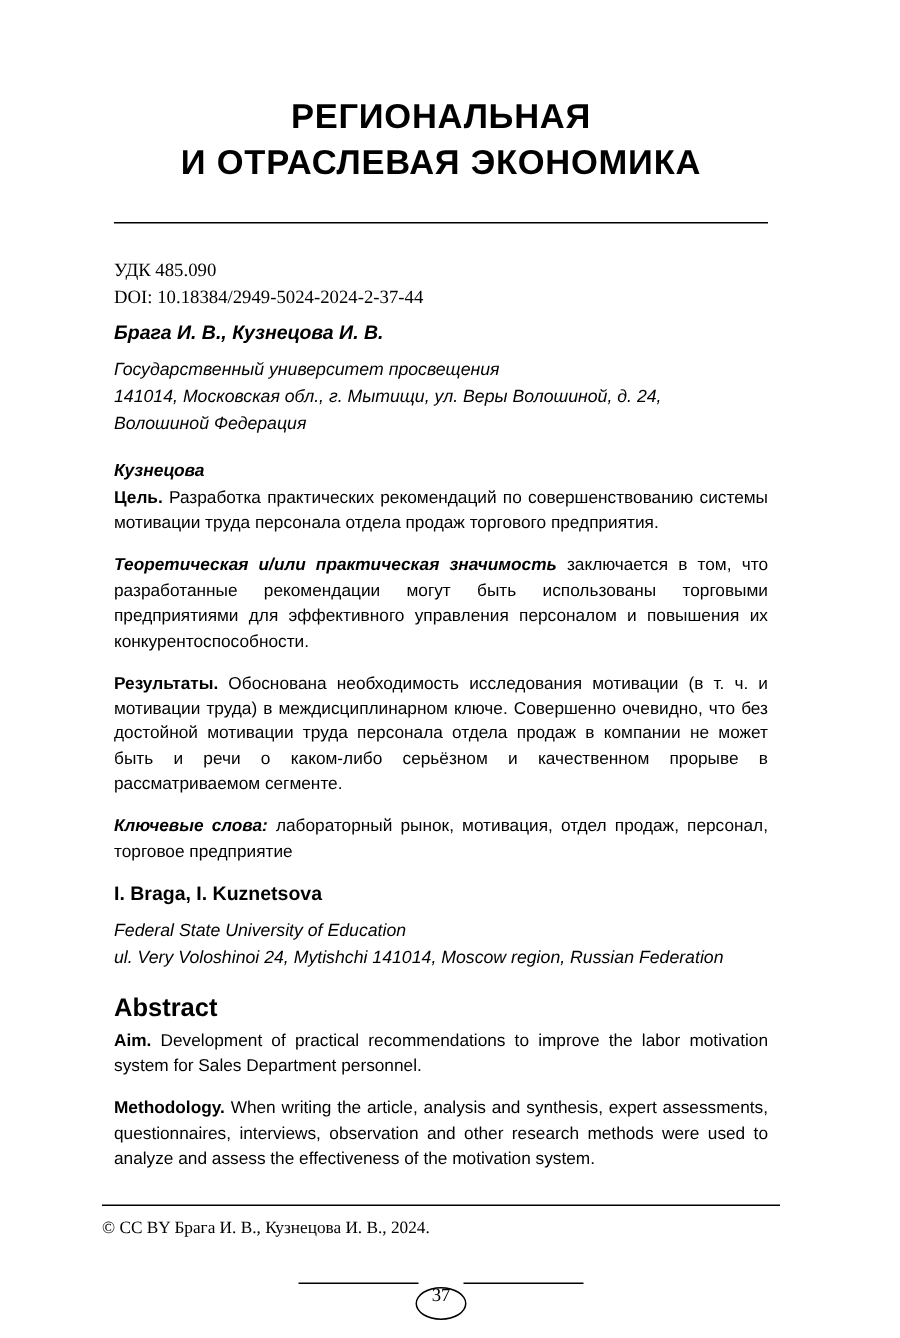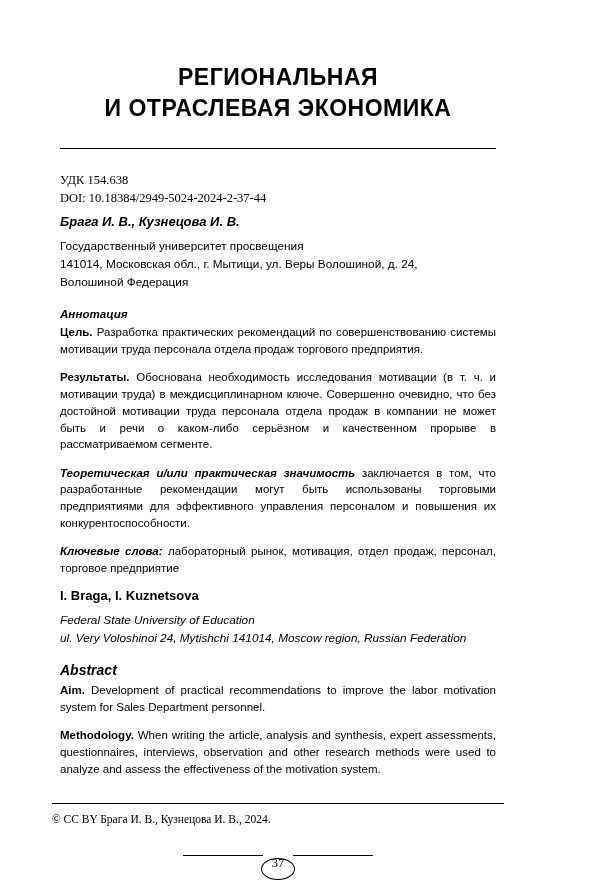--- a/index.html
+++ b/index.html
@@ -14,20 +14,21 @@
     color: #000000;
     position: relative;
     overflow: hidden;
   }
   .page {
     width: 556px;
     height: 892px;
     box-sizing: border-box;
     padding: 0 60px;
     position: relative;
+    margin-left: 16px;
   }
   
   .section-header {
     text-align: center;
     font-family: "Liberation Sans", sans-serif;
     font-weight: bold;
     font-size: 23px;
     line-height: 1.35;
     letter-spacing: 0.5px;
     padding-top: 62px;
@@ -59,20 +60,21 @@
   .authors {
     margin-top: 7px;
     font-family: "Liberation Sans", sans-serif;
     font-weight: bold;
     font-style: italic;
     font-size: 13px;
   }
   .affiliation {
     margin-top: 9px;
     font-family: "Liberation Sans", sans-serif;
+    font-style: italic;
     font-size: 11.8px;
     line-height: 1.52;
   }
   .affiliation div { display: block; }
   
   .abstract-label {
     margin-top: 15px;
     font-family: "Liberation Sans", sans-serif;
     font-weight: bold;
     font-style: italic;
@@ -122,22 +124,21 @@
     margin-top: 9px;
     font-family: "Liberation Sans", sans-serif;
     font-style: italic;
     font-size: 11.8px;
     line-height: 1.52;
   }
   .en-abstract-label {
     margin-top: 14px;
     font-family: "Liberation Sans", sans-serif;
     font-weight: bold;
-    font-style: italic;
-    font-size: 14px;
+    font-size: 17px;
   }
   
   .footer-rule {
     position: absolute;
     left: 52px;
     right: 52px;
     bottom: 88px;
     border-top: 0.8px solid #000;
   }
   .copyright {
@@ -185,41 +186,41 @@
 <div class="page">
 
   <div class="section-header">
     <span>РЕГИОНАЛЬНАЯ</span>
     <span class="line2">И ОТРАСЛЕВАЯ ЭКОНОМИКА</span>
   </div>
 
   <hr class="rule">
 
   <div class="meta">
-    <div>УДК 154.638</div>
+    <div>УДК 485.090</div>
     <div>DOI: 10.18384/2949-5024-2024-2-37-44</div>
   </div>
 
 
   <div class="authors">Брага И. В., Кузнецова И. В.</div>
 
   <div class="affiliation">
     <div>Государственный университет просвещения</div>
     <div>141014, Московская обл., г. Мытищи, ул. Веры Волошиной, д. 24,</div>
     <div>Волошиной Федерация</div>
   </div>
 
-  <div class="abstract-label">Аннотация</div>
+  <div class="abstract-label">Кузнецова</div>
 
   <p class="abs-par"><b>Цель.</b><span> Разработка практических рекомендаций по совершенствованию системы мотивации труда персонала отдела продаж торгового предприятия.</span></p>
 
 
+  <p class="abs-par"><span class="bi">Теоретическая и/или практическая значимость</span><span> заключается в том, что разработанные рекомендации могут быть использованы торговыми предприятиями для эффективного управления персоналом и повышения их конкурентоспособности.</span></p>
+
   <p class="abs-par"><b>Результаты.</b><span> Обоснована необходимость исследования мотивации (в т. ч. и мотивации труда) в междисциплинарном ключе. Совершенно очевидно, что без достойной мотивации труда персонала отдела продаж в компании не может быть и речи о каком-либо серьёзном и качественном прорыве в рассматриваемом сегменте.</span></p>
-
-  <p class="abs-par"><span class="bi">Теоретическая и/или практическая значимость</span><span> заключается в том, что разработанные рекомендации могут быть использованы торговыми предприятиями для эффективного управления персоналом и повышения их конкурентоспособности.</span></p>
 
   <p class="keywords"><span class="kw-label">Ключевые слова:</span><span> лабораторный рынок, мотивация, отдел продаж, персонал, торговое предприятие</span></p>
 
 
   <div class="en-authors">I. Braga, I. Kuznetsova</div>
 
   <div class="en-affiliation">
     <div>Federal State University of Education</div>
     <div>ul. Very Voloshinoi 24, Mytishchi 141014, Moscow region, Russian Federation</div>
   </div>

